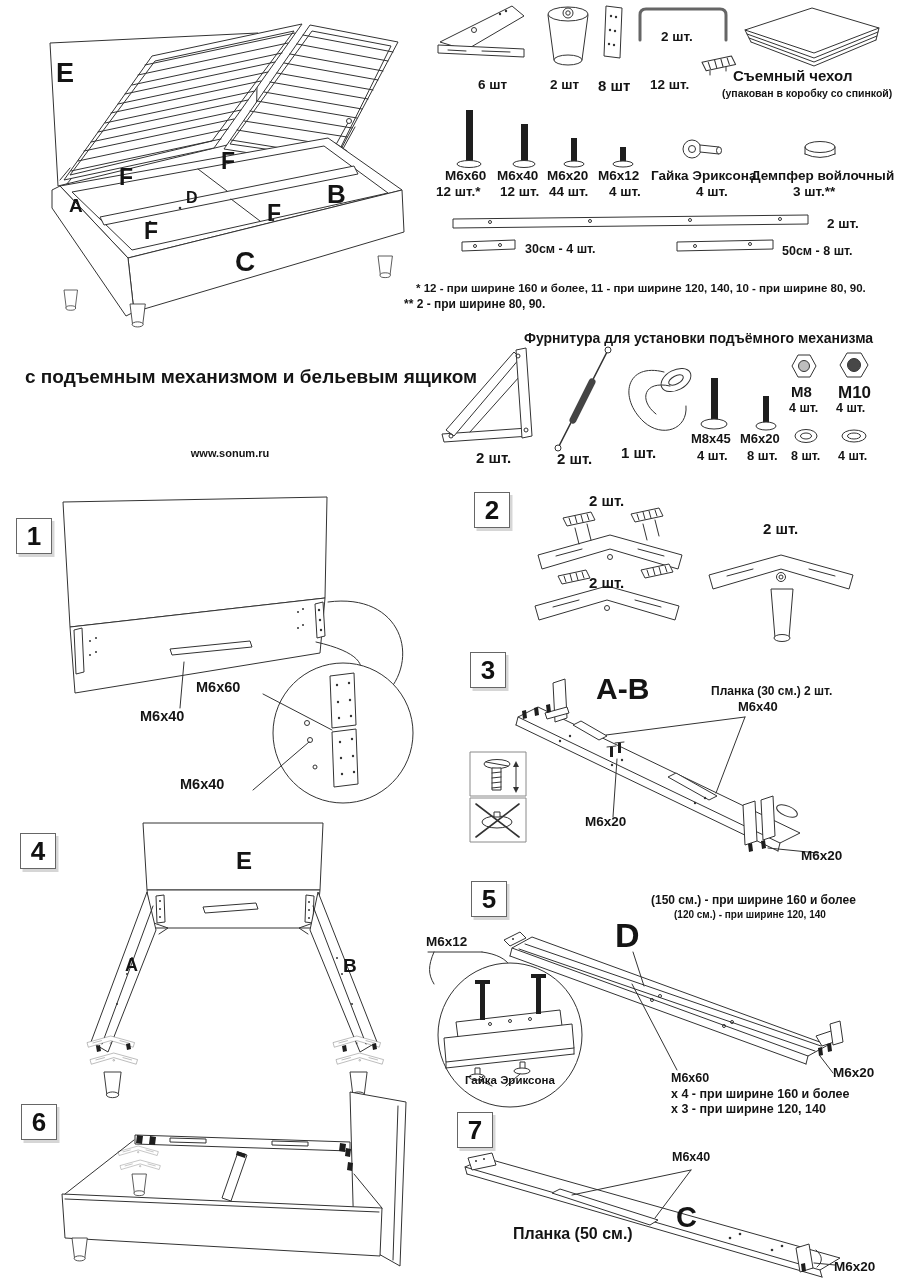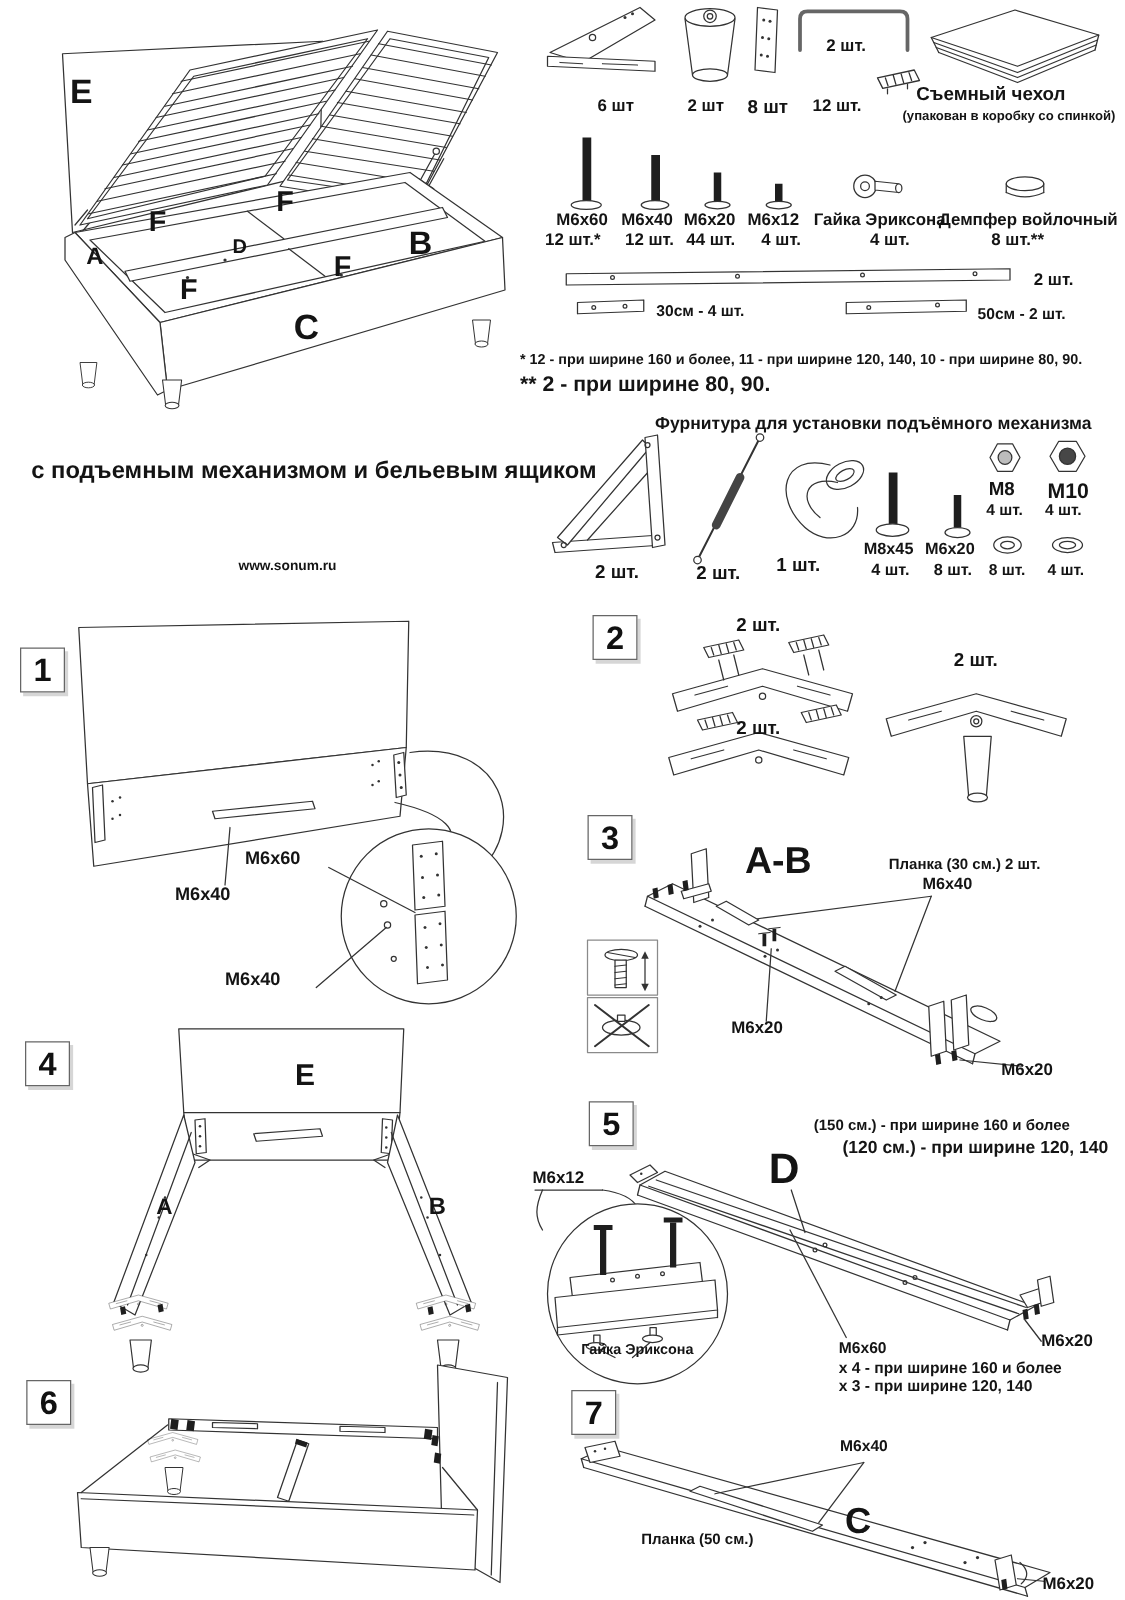--- a/index.html
+++ b/index.html
@@ -461,28 +461,28 @@
 <div class="lb" style="left:436px;top:184px;font-size:13.5px">12 шт.*</div>
 <div class="lb" style="left:497px;top:168px;font-size:13.5px">M6x40</div>
 <div class="lb" style="left:500px;top:184px;font-size:13.5px">12 шт.</div>
 <div class="lb" style="left:547px;top:168px;font-size:13.5px">M6x20</div>
 <div class="lb" style="left:549px;top:184px;font-size:13.5px">44 шт.</div>
 <div class="lb" style="left:598px;top:168px;font-size:13.5px">M6x12</div>
 <div class="lb" style="left:609px;top:184px;font-size:13.5px">4 шт.</div>
 <div class="lb" style="left:651px;top:168px;font-size:13.5px">Гайка Эриксона</div>
 <div class="lb" style="left:696px;top:184px;font-size:13.5px">4 шт.</div>
 <div class="lb" style="left:751px;top:168px;font-size:13.5px">Демпфер войлочный</div>
-<div class="lb" style="left:793px;top:184px;font-size:13.5px">8 шт.**</div>
+<div class="lb" style="left:793px;top:184px;font-size:13.5px">3 шт.**</div>
 
 <div class="lb" style="left:827px;top:216px;font-size:13.5px">2 шт.</div>
 <div class="lb" style="left:525px;top:242px;font-size:12.5px">30см - 4 шт.</div>
-<div class="lb" style="left:782px;top:244px;font-size:12.5px">50см - 2 шт.</div>
+<div class="lb" style="left:782px;top:244px;font-size:12.5px">50см - 8 шт.</div>
 
 <div class="lb" style="left:416px;top:282px;font-size:11.5px">* 12 - при ширине 160 и более, 11 - при ширине 120, 140, 10 - при ширине 80, 90.</div>
-<div class="lb" style="left:416px;top:298px;font-size:17px">** 2 - при ширине 80, 90.</div>
+<div class="lb" style="left:404px;top:298px;font-size:12px">** 2 - при ширине 80, 90.</div>
 
 <div class="lb ctr" style="left:25px;top:366px;width:405px;font-size:19px">с подъемным механизмом и бельевым ящиком</div>
 <div class="lb ctr" style="left:165px;top:447px;width:130px;font-size:11px">www.sonum.ru</div>
 
 <div class="lb" style="left:524px;top:330px;font-size:14px">Фурнитура для установки подъёмного механизма</div>
 <div class="lb" style="left:476px;top:449px;font-size:15px">2 шт.</div>
 <div class="lb" style="left:557px;top:450px;font-size:15px">2 шт.</div>
 <div class="lb" style="left:621px;top:444px;font-size:15px">1 шт.</div>
 <div class="lb" style="left:691px;top:432px;font-size:13px">M8x45</div>
 <div class="lb" style="left:697px;top:449px;font-size:13px">4 шт.</div>
@@ -525,27 +525,27 @@
 <div class="lb" style="left:711px;top:685px;font-size:12px">Планка (30 см.)  2 шт.</div>
 <div class="lb" style="left:738px;top:700px;font-size:13px">M6x40</div>
 <div class="lb" style="left:585px;top:814px;font-size:13.5px">M6x20</div>
 <div class="lb" style="left:801px;top:848px;font-size:13.5px">M6x20</div>
 
 <div class="lb" style="left:236px;top:847px;font-size:24px">E</div>
 <div class="lb" style="left:125px;top:955px;font-size:18px">A</div>
 <div class="lb" style="left:343px;top:955px;font-size:19px">B</div>
 
 <div class="lb" style="left:651px;top:894px;font-size:12px">(150 см.) - при ширине 160 и более</div>
-<div class="lb" style="left:674px;top:909px;font-size:14px">(120 см.) - при ширине 120, 140</div>
+<div class="lb" style="left:674px;top:909px;font-size:10px">(120 см.) - при ширине 120, 140</div>
 <div class="lb" style="left:615px;top:916px;font-size:34px">D</div>
 <div class="lb" style="left:426px;top:934px;font-size:13.5px">M6x12</div>
 <div class="lb" style="left:465px;top:1074px;font-size:11.5px">Гайка Эриксона</div>
 <div class="lb" style="left:671px;top:1071px;font-size:12.5px">M6x60</div>
 <div class="lb" style="left:671px;top:1087px;font-size:12.5px">х 4 - при ширине 160 и более</div>
 <div class="lb" style="left:671px;top:1102px;font-size:12.5px">х 3 - при ширине 120, 140</div>
 <div class="lb" style="left:833px;top:1065px;font-size:13.5px">M6x20</div>
 
 <div class="lb" style="left:672px;top:1150px;font-size:12.5px">M6x40</div>
-<div class="lb" style="left:513px;top:1225px;font-size:12px">Планка (50 см.)</div>
+<div class="lb" style="left:513px;top:1225px;font-size:16px">Планка (50 см.)</div>
 <div class="lb" style="left:676px;top:1201px;font-size:29px">C</div>
 <div class="lb" style="left:834px;top:1259px;font-size:13.5px">M6x20</div>
 
 </div>
 
 </body></html>

